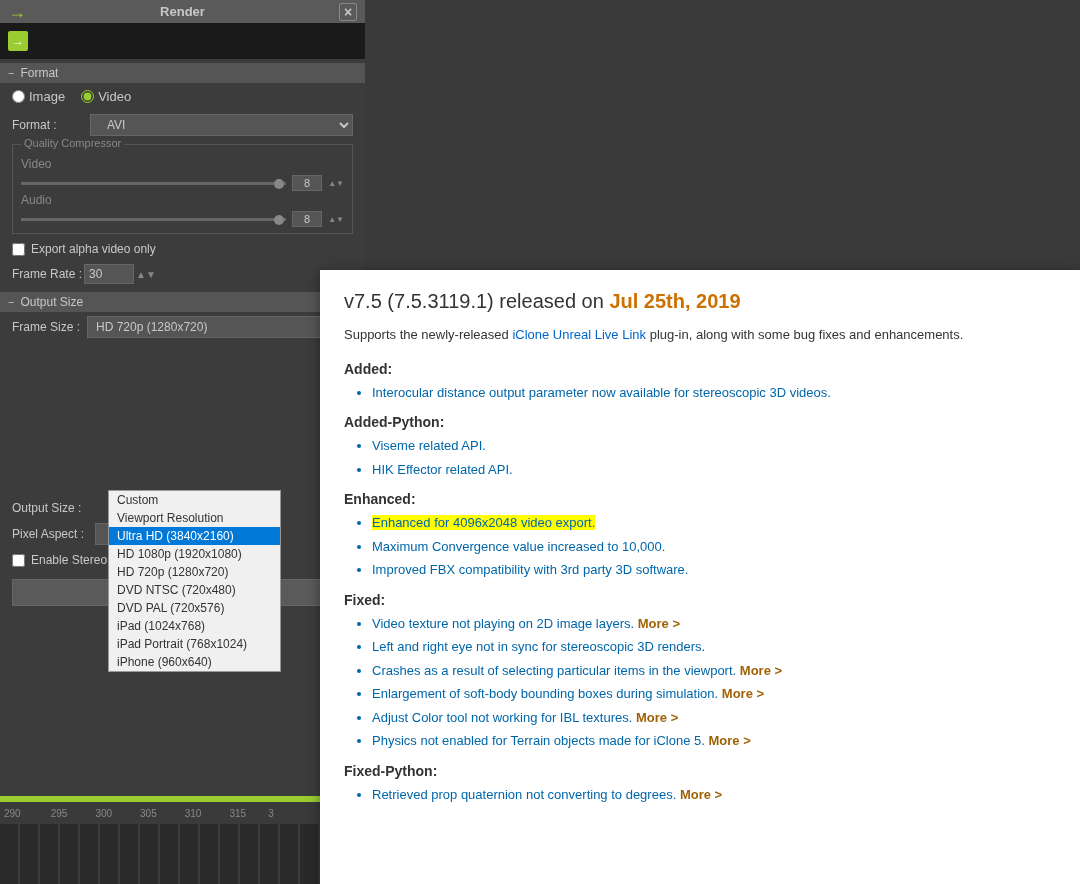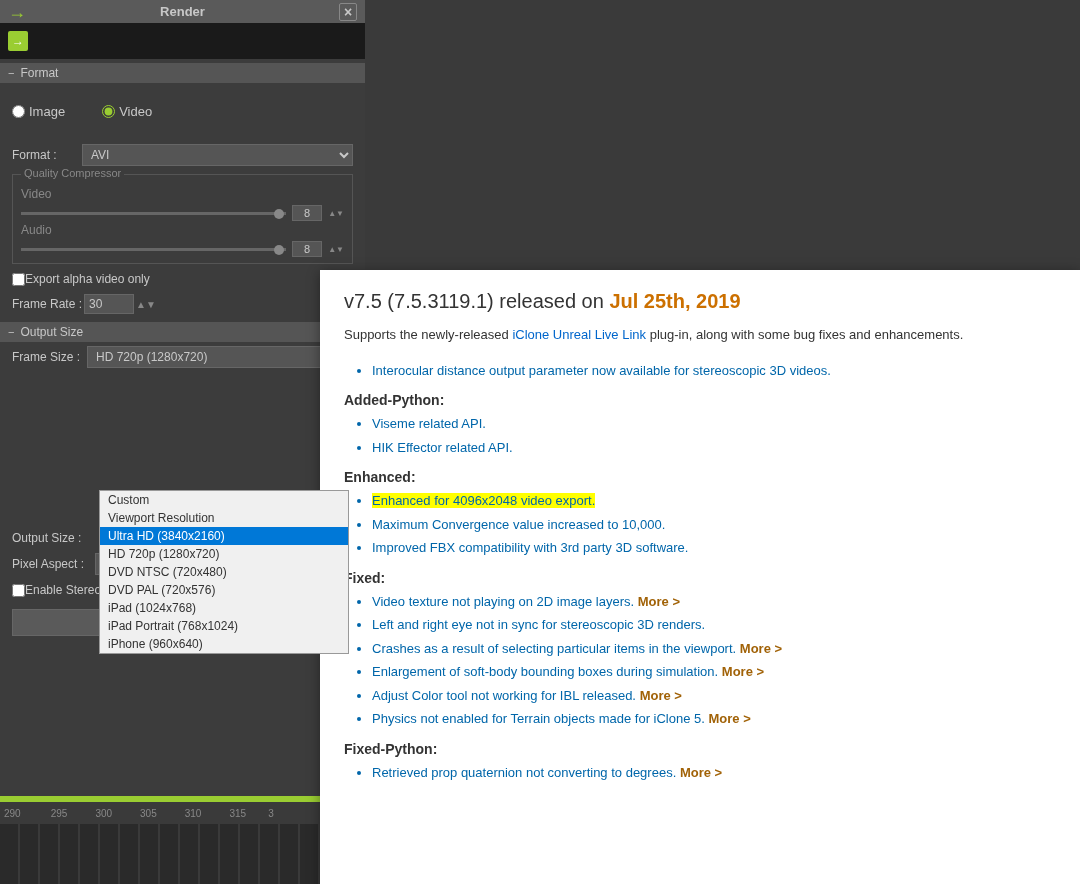--- a/index.html
+++ b/index.html
@@ -63,50 +63,51 @@
     }
     .section-header .collapse-btn {
       color: #c8c8c8;
       font-size: 11px;
       cursor: pointer;
     }
 
     .radio-group {
       display: flex;
       align-items: center;
-      gap: 37px;
-      padding: 21px 12px;
+      gap: 16px;
+      padding: 6px 12px;
     }
     .radio-label {
       display: flex;
       align-items: center;
       gap: 4px;
       color: #c8c8c8;
       font-size: 13px;
       cursor: pointer;
     }
     input[type="radio"] {
       accent-color: #9acd32;
     }
 
     .form-row {
       display: flex;
       align-items: center;
       padding: 4px 12px;
+      gap: 8px;
     }
     .form-label {
       color: #c8c8c8;
       font-size: 12px;
       min-width: 70px;
     }
     .form-select {
       background: #555;
       color: #c8c8c8;
       border: 1px solid #666;
-      padding: 2px 4px;
+      padding: 2px 12px;
       font-size: 12px;
       flex: 1;
       cursor: pointer;
     }
 
     .group-box {
       border: 1px solid #555;
       margin: 4px 12px;
       padding: 4px 8px;
       position: relative;
@@ -159,20 +160,21 @@
     .spin-arrows {
       display: flex;
       flex-direction: column;
       font-size: 8px;
       color: #888;
     }
 
     .checkbox-row {
       display: flex;
       align-items: center;
+      gap: 6px;
       padding: 4px 12px;
       color: #c8c8c8;
       font-size: 12px;
     }
     input[type="checkbox"] { accent-color: #9acd32; }
 
     .frame-rate-row {
       display: flex;
       align-items: center;
       padding: 4px 12px;
@@ -201,23 +203,23 @@
       padding: 2px 4px;
       font-size: 12px;
       flex: 1;
     }
 
     
     .dropdown-list {
       background: #f0f0f0;
       border: 1px solid #999;
       position: absolute;
-      left: 99px;
+      left: 108px;
       top: 490px;
-      width: 250px;
+      width: 173px;
       z-index: 100;
       font-size: 12px;
     }
     .dropdown-item {
       padding: 2px 8px;
       color: #333;
       cursor: pointer;
     }
     .dropdown-item.selected {
       background: #0078d7;
@@ -422,20 +424,21 @@
     <span class="frame-size-label">Frame Size :</span>
     <select class="frame-size-select">
       <option>HD 720p (1280x720)</option>
     </select>
   </div>
 
   <div class="dropdown-list">
     <div class="dropdown-item">Custom</div>
     <div class="dropdown-item">Viewport Resolution</div>
     <div class="dropdown-item selected">Ultra HD (3840x2160)</div>
+    <div class="dropdown-item">HD 1080p (1920x1080)</div>
     <div class="dropdown-item">HD 720p (1280x720)</div>
     <div class="dropdown-item">DVD NTSC (720x480)</div>
     <div class="dropdown-item">DVD PAL (720x576)</div>
     <div class="dropdown-item">iPad (1024x768)</div>
     <div class="dropdown-item">iPad Portrait (768x1024)</div>
     <div class="dropdown-item">iPhone (960x640)</div>
   </div>
 
   <div class="output-size-label-row" style="margin-top: 155px;">
     <span class="frame-size-label">Output Size :</span>
@@ -471,20 +474,21 @@
 <div class="right-panel">
 
   <div class="release-title">
     <span>v7.5 (7.5.3119.1) released on </span><span class="date">Jul 25th, 2019</span>
   </div>
 
   <div class="release-intro">
     <span>Supports the newly-released </span><span class="link">iClone Unreal Live Link</span><span> plug-in, along with some bug fixes and enhancements.</span>
   </div>
 
+  <div class="section-title">Added:</div>
   <ul class="bullet-list">
     <li><span>Interocular distance output parameter now available for stereoscopic 3D videos.</span></li>
   </ul>
 
   <div class="section-title">Added-Python:</div>
   <ul class="bullet-list">
     <li><span>Viseme related API.</span></li>
     <li><span>HIK Effector related API.</span></li>
   </ul>
 
@@ -504,21 +508,21 @@
     <li><span>Left and right eye not in sync for stereoscopic 3D renders.</span></li>
     <li>
       <span>Crashes as a result of selecting particular items in the viewport.</span>
       <span class="more-link">  More &gt;</span>
     </li>
     <li>
       <span>Enlargement of soft-body bounding boxes during simulation.</span>
       <span class="more-link">  More &gt;</span>
     </li>
     <li>
-      <span>Adjust Color tool not working for IBL released.</span>
+      <span>Adjust Color tool not working for IBL textures.</span>
       <span class="more-link">  More &gt;</span>
     </li>
     <li>
       <span>Physics not enabled for Terrain objects made for iClone 5.</span>
       <span class="more-link">  More &gt;</span>
     </li>
   </ul>
 
   <div class="section-title">Fixed-Python:</div>
   <ul class="bullet-list">

